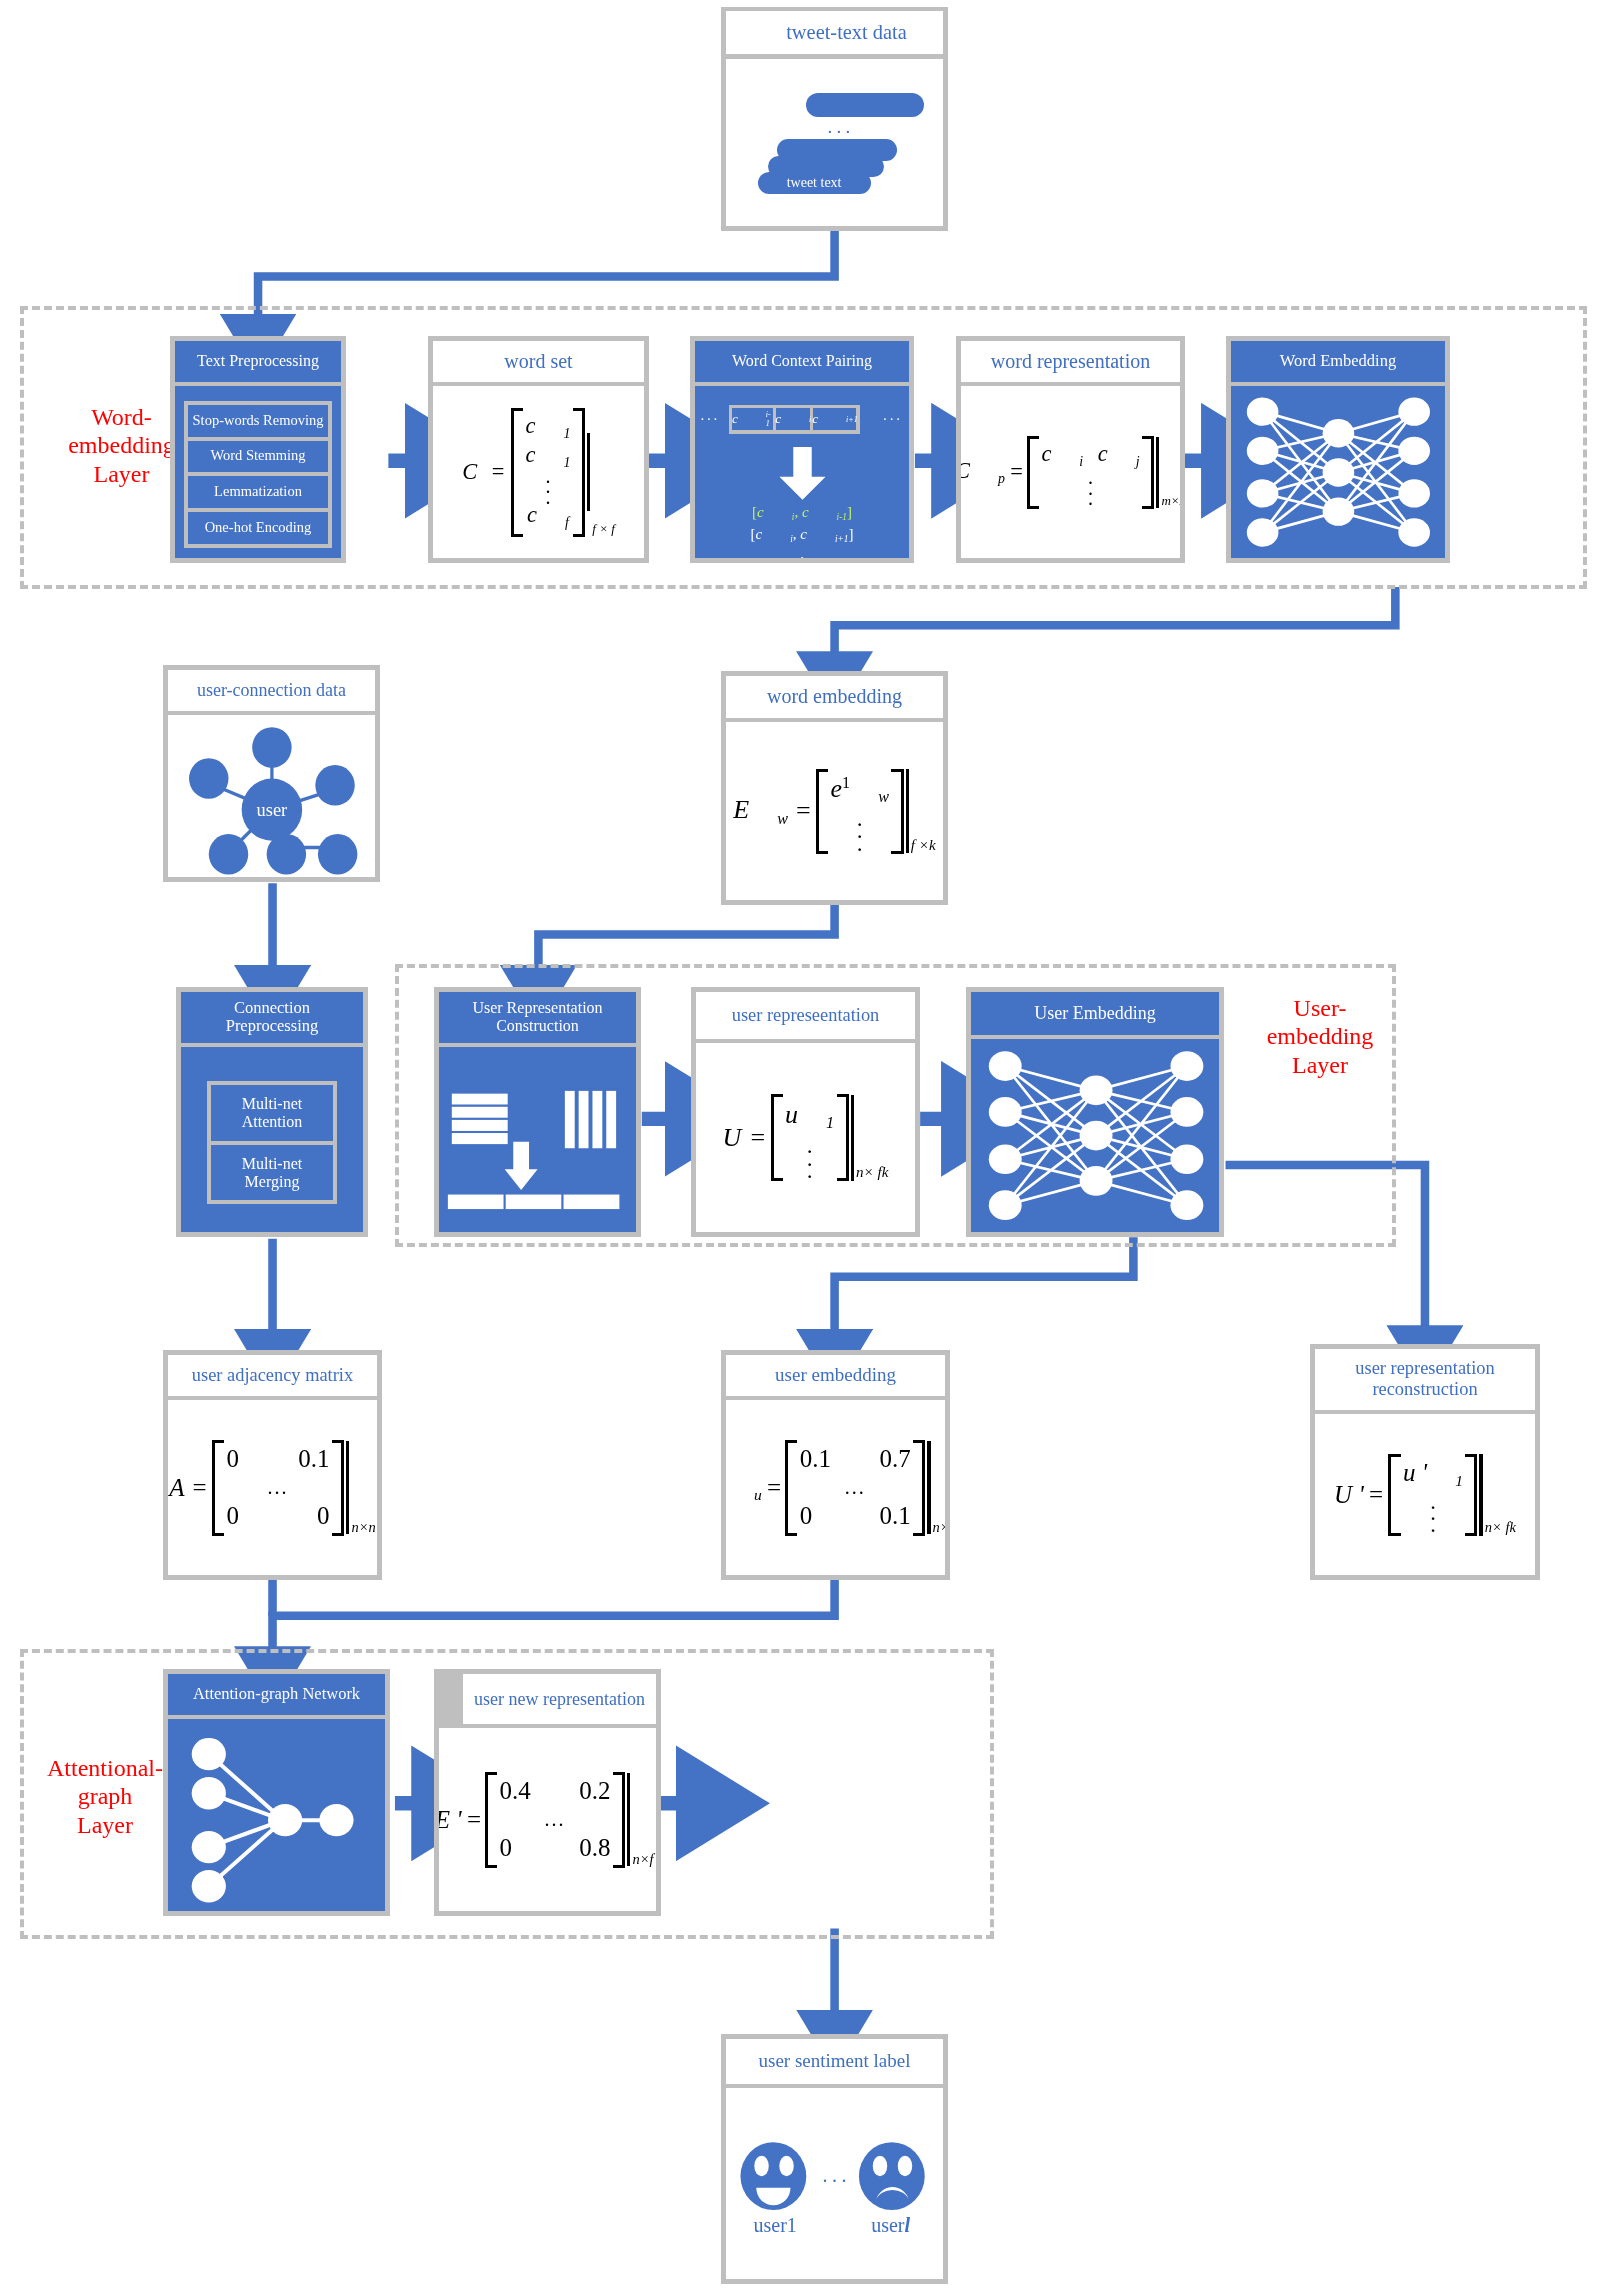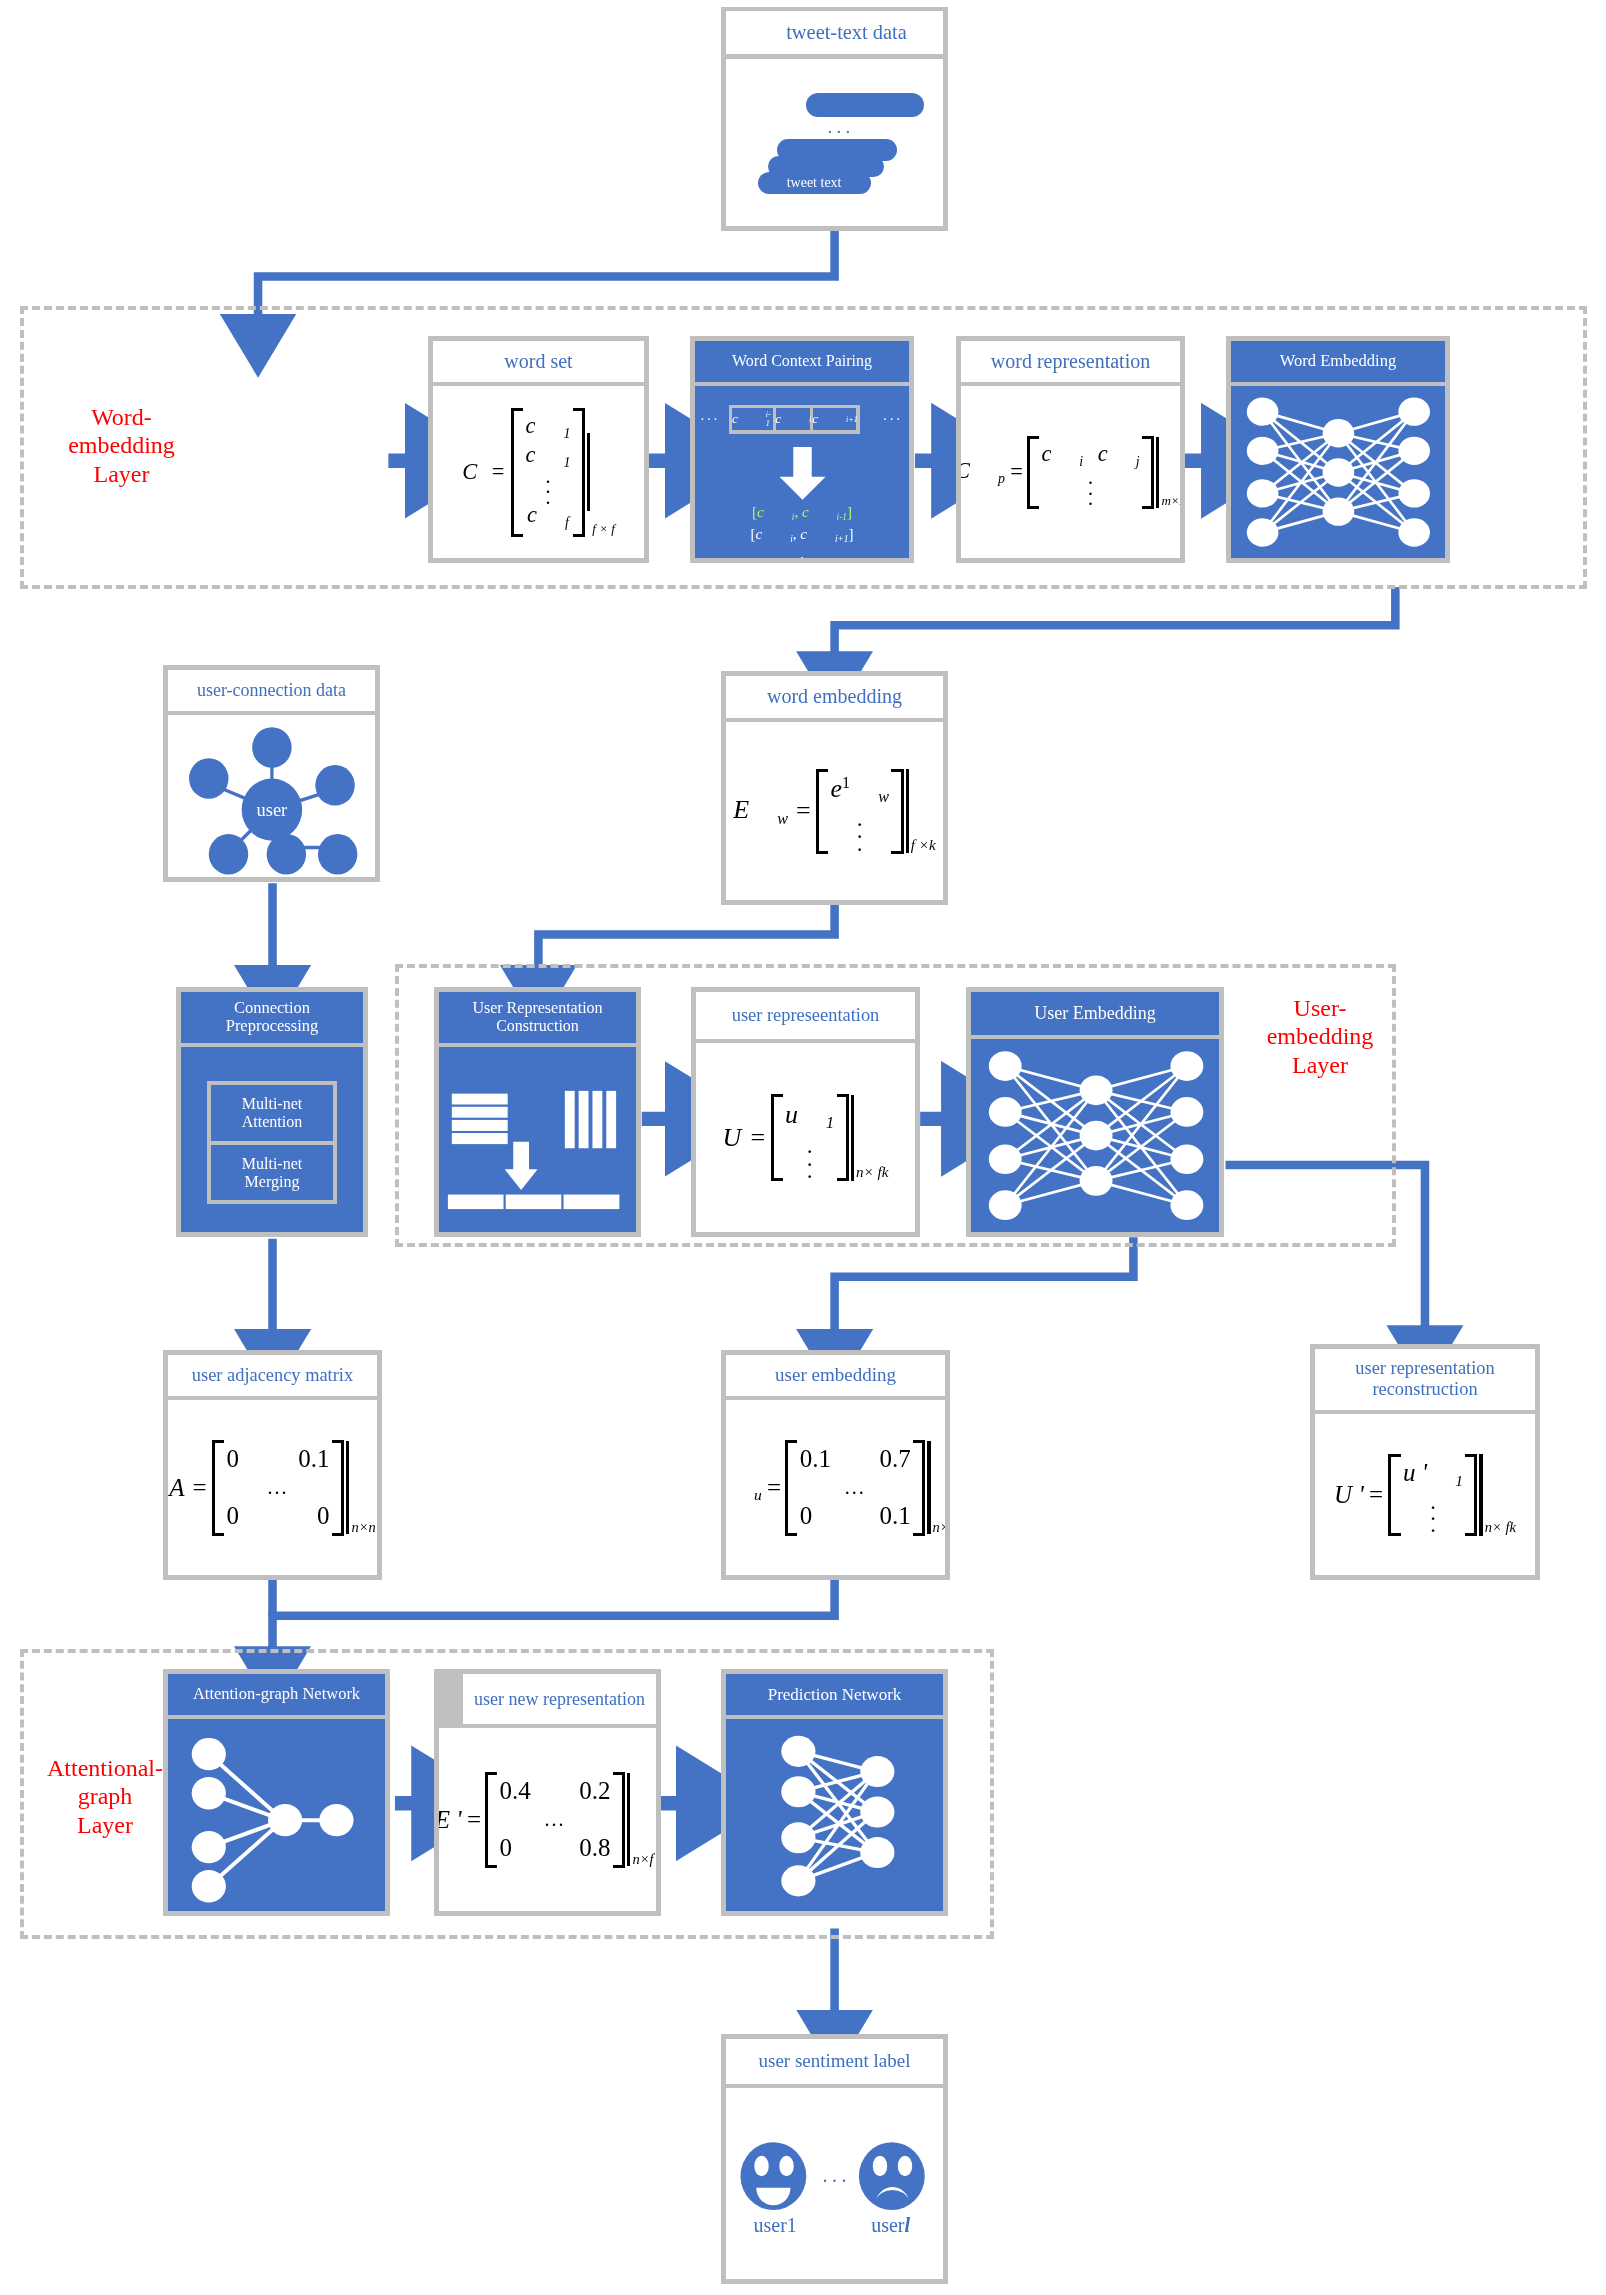--- a/index.html
+++ b/index.html
@@ -134,20 +134,31 @@
     <div class="card-body">
       <div class="bubble" style="left:80px;top:34px;width:118px;height:24px;"></div>
       <div class="dots3" style="left:102px;top:57px;font-size:19px;">...</div>
       <div class="bubble" style="left:51px;top:80px;width:120px;height:22.4px;"></div>
       <div class="bubble" style="left:42px;top:97px;width:116px;height:21px;"></div>
       <div class="bubble" style="left:32px;top:113px;width:113px;height:22.4px;"></div>
       <div class="bubble-label" style="left:32px;top:113px;width:113px;height:22.4px;font-size:14px;">tweet text</div>
     </div>
   </div>
 
+  <div class="card blue" style="left:170px;top:336px;width:176px;height:227px;">
+    <div class="card-head" style="height:41px;font-size:16px;">Text Preprocessing</div>
+    <div class="card-body">
+      <div class="pillwrap" style="left:9.2px;top:14.5px;right:9.2px;bottom:10.5px;">
+        <div class="pill" style="font-size:14.5px;">Stop-words Removing</div>
+        <div class="pill" style="font-size:14.5px;">Word Stemming</div>
+        <div class="pill" style="font-size:14.5px;">Lemmatization</div>
+        <div class="pill" style="font-size:14.5px;">One-hot Encoding</div>
+      </div>
+    </div>
+  </div>
 
   <div class="card" style="left:428px;top:336px;width:221px;height:227px;">
     <div class="card-head" style="height:41px;font-size:20px;">word set</div>
     <div class="card-body">
       <div class="math" style="font-size:22.4px;">
         <span class="mvar">C</span>
         <span style="width:14.5px;"></span>
         <span>=</span>
         <span style="width:6.6px;"></span>
         <span class="brk">
@@ -529,42 +540,20 @@
               <span>0.8</span>
               </span>
           </span>
         </span>
         <span class="dimbar" style="height:93px;"></span>
         <span class="dim">n×f '</span>
       </div>
     </div>
   </div>
 
-  <div class="card blue" style="left:721px;top:1669px;width:227px;height:247px;">
-    <div class="card-head" style="height:41px;font-size:17px;">Prediction Network</div>
-    <div class="card-body">
-      <svg class="nnedges" viewBox="0 0 331 285" preserveAspectRatio="none">
-        <g stroke="#ffffff" stroke-width="5" fill="none">
-          <path d="M110,48 L228,78 M110,48 L228,138 M110,48 L228,198
-                   M110,108 L228,78 M110,108 L228,138 M110,108 L228,198
-                   M110,176 L228,78 M110,176 L228,138 M110,176 L228,198
-                   M110,240 L228,78 M110,240 L228,138 M110,240 L228,198"></path>
-        </g>
-        <g fill="#ffffff">
-          <ellipse cx="110" cy="48" rx="26" ry="23"></ellipse>
-            <ellipse cx="110" cy="108" rx="26" ry="23"></ellipse>
-          <ellipse cx="110" cy="176" rx="26" ry="23"></ellipse>
-            <ellipse cx="110" cy="240" rx="26" ry="23"></ellipse>
-          <ellipse cx="230" cy="78" rx="26" ry="23"></ellipse>
-            <ellipse cx="230" cy="138" rx="26" ry="23"></ellipse>
-          <ellipse cx="230" cy="198" rx="26" ry="23"></ellipse>
-        </g>
-      </svg>
-    </div>
-  </div>
 
   <div class="card" style="left:721px;top:2034px;width:227px;height:250px;">
     <div class="card-head" style="height:45px;font-size:19px;">user sentiment label</div>
     <div class="card-body" style="display:block;">
       <svg class="nnedges" viewBox="0 0 331 282" preserveAspectRatio="none">
 
         <circle cx="72" cy="130" r="50" fill="#4472C4"></circle>
         <ellipse cx="54" cy="115" rx="11" ry="15" fill="#ffffff"></ellipse>
         <ellipse cx="92" cy="115" rx="11" ry="15" fill="#ffffff"></ellipse>
         <path d="M46,147 a26,26 0 0 0 52,0 z" fill="#ffffff"></path>

